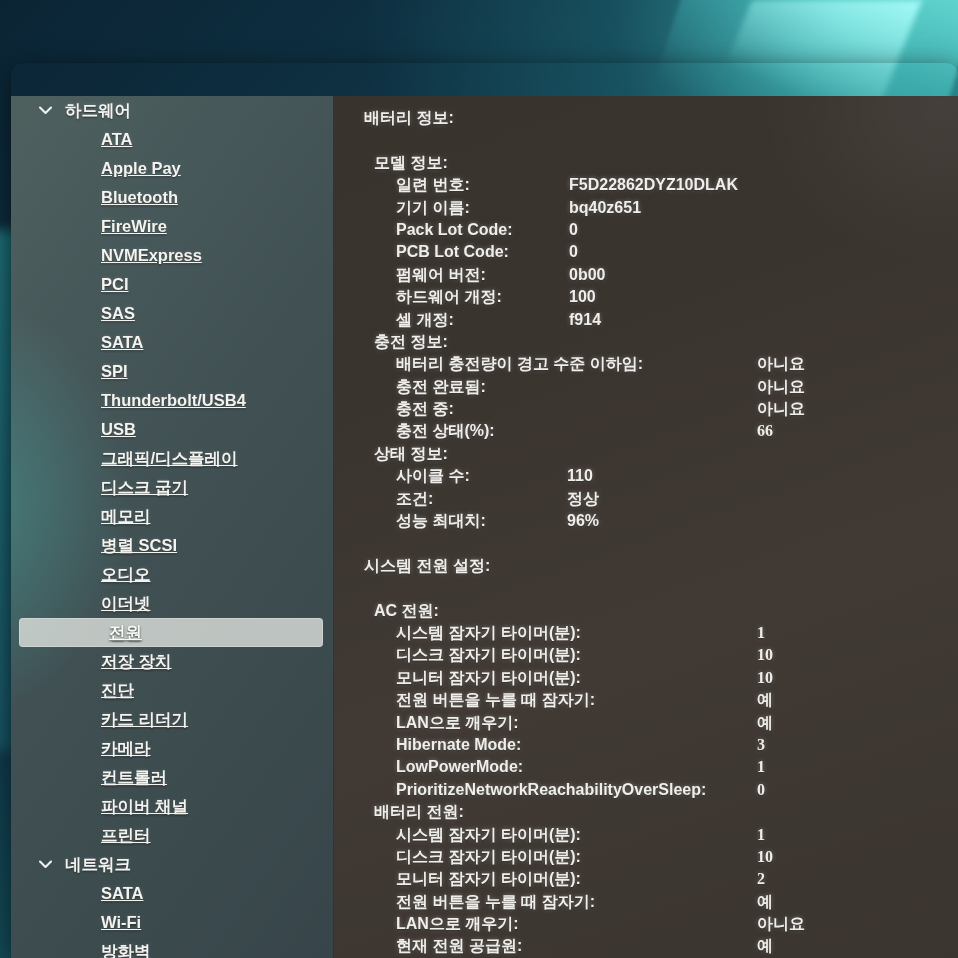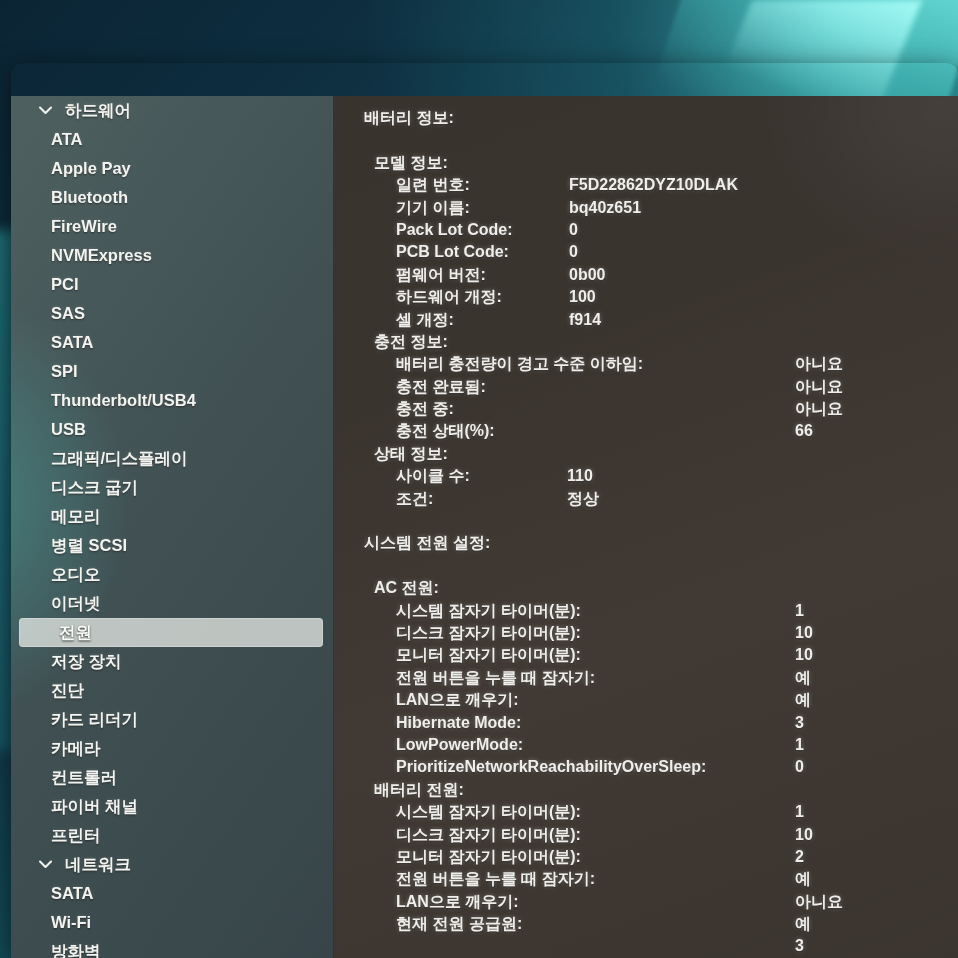--- a/index.html
+++ b/index.html
@@ -73,21 +73,21 @@
     background:radial-gradient(ellipse at 0% 50%, rgba(70,220,210,0.30) 0%, rgba(0,0,0,0) 70%);
     pointer-events:none;
   }
   .sb-row{
     position:relative;height:29px;line-height:29px;
     color:#f3f4ef;font-size:16.5px;font-weight:bold;
     white-space:nowrap;
     text-shadow:0 1px 2px rgba(0,0,0,0.6), 0 0 3px rgba(255,255,255,0.25);
   }
   .sb-group{padding-left:26px;}
-  .sb-item{padding-left:40px;}
+  .sb-item{padding-left:90px;text-decoration:underline;}
   .chev{
     position:absolute;left:27px;top:0;width:14px;height:29px;
     display:flex;align-items:center;justify-content:center;
   }
   .chev svg{display:block;}
   .sb-group .lbl{padding-left:28px;display:inline-block;}
   .sb-row.selected{
     background:rgba(226,230,224,0.78);
     border-radius:4px;
     margin:0 10px 0 8px;
@@ -115,21 +115,21 @@
     font-size:16px;font-weight:bold;white-space:nowrap;
     text-shadow:0 0 4px rgba(255,255,255,0.35), 0 1px 2px rgba(0,0,0,0.6);
   }
   .c-spacer{height:22.4px;}
   .c-small-spacer{height:11px;}
   .lv0{padding-left:30px;}
   .lv1{padding-left:40px;}
   .lv2{padding-left:62px;}
   .val-a{position:absolute;left:235px;}
   .val-b{position:absolute;left:192px;margin-left:41px;}
-  .val-c{position:absolute;left:461px;}
+  .val-c{position:absolute;left:423px;font-family:Liberation Serif, serif;}
 </style>
 </head>
 <body>
 
 <div id="desktop">
   <div id="ray1"></div>
   <div id="ray2"></div>
   <div id="ray3"></div>
 </div>
 
@@ -195,20 +195,21 @@
         <div class="c-row lv2"><span>하드웨어 개정:</span><span class="val-a">100</span></div>
         <div class="c-row lv2"><span>셀 개정:</span><span class="val-a">f914</span></div>
         <div class="c-row lv1"><span>충전 정보:</span></div>
         <div class="c-row lv2"><span>배터리 충전량이 경고 수준 이하임:</span><span class="val-c">아니요</span></div>
         <div class="c-row lv2"><span>충전 완료됨:</span><span class="val-c">아니요</span></div>
         <div class="c-row lv2"><span>충전 중:</span><span class="val-c">아니요</span></div>
         <div class="c-row lv2"><span>충전 상태(%):</span><span class="val-c">66</span></div>
         <div class="c-row lv1"><span>상태 정보:</span></div>
         <div class="c-row lv2"><span>사이클 수:</span><span class="val-b">110</span></div>
         <div class="c-row lv2"><span>조건:</span><span class="val-b">정상</span></div>
+        <div class="c-row lv2"><span>성능 최대치:</span><span class="val-b">96%</span></div>
         <div class="c-spacer"></div>
         <div class="c-row lv0"><span>시스템 전원 설정:</span></div>
         <div class="c-spacer"></div>
         <div class="c-row lv1"><span>AC 전원:</span></div>
         <div class="c-row lv2"><span>시스템 잠자기 타이머(분):</span><span class="val-c">1</span></div>
         <div class="c-row lv2"><span>디스크 잠자기 타이머(분):</span><span class="val-c">10</span></div>
         <div class="c-row lv2"><span>모니터 잠자기 타이머(분):</span><span class="val-c">10</span></div>
         <div class="c-row lv2"><span>전원 버튼을 누를 때 잠자기:</span><span class="val-c">예</span></div>
         <div class="c-row lv2"><span>LAN으로 깨우기:</span><span class="val-c">예</span></div>
         <div class="c-row lv2"><span>Hibernate Mode:</span><span class="val-c">3</span></div>

